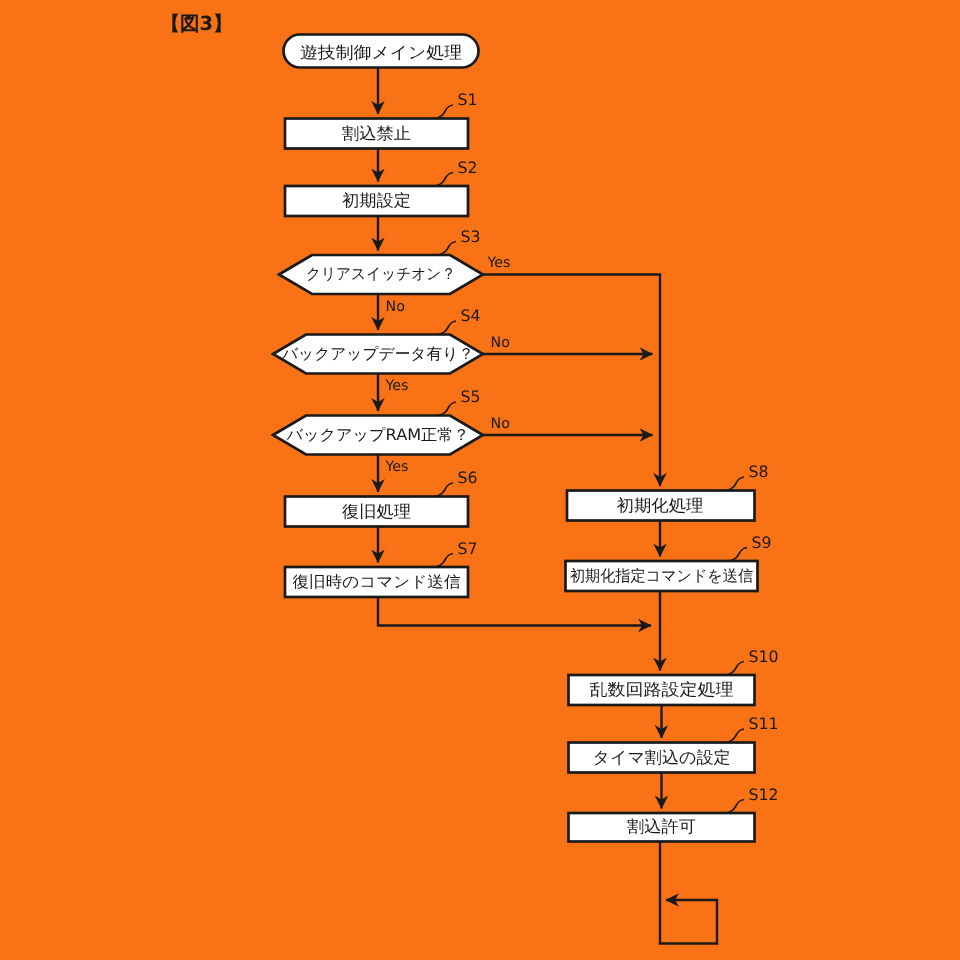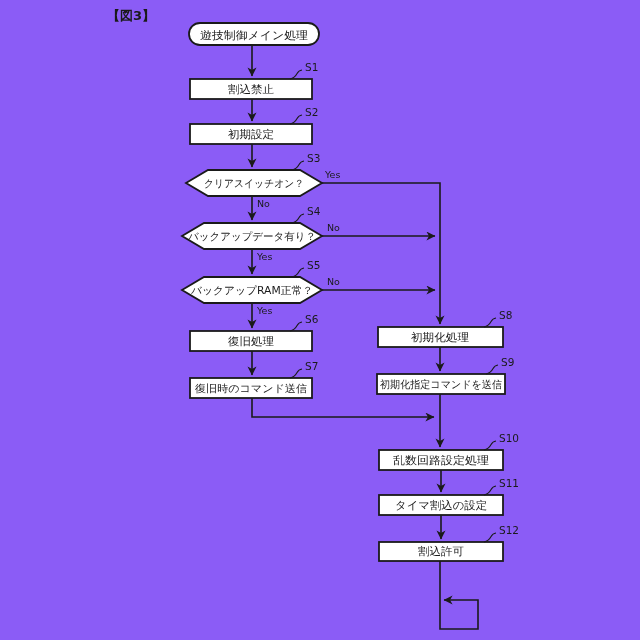--- a/index.html
+++ b/index.html
@@ -1,19 +1,19 @@
 <!DOCTYPE html>
 <html><head>
 <meta charset="utf-8">
 <style>
   html, body { margin: 0; padding: 0; background: #ffffff; }
   .canvas {
     position: relative;
     width: 640px; height: 640px;
-    background: #8b5cf6;
+    background: #f97316;
     font-family: "DejaVu Sans", sans-serif;
   }
   svg text {
     font-family: "DejaVu Sans", sans-serif;
     fill: #1a1a1a;
   }
   .fig-label { font-size: 13px; font-weight: 600; }
   .node-text { font-size: 11px; }
   .node-text-sm { font-size: 10.5px; }
   .step-id { font-size: 10.5px; }

